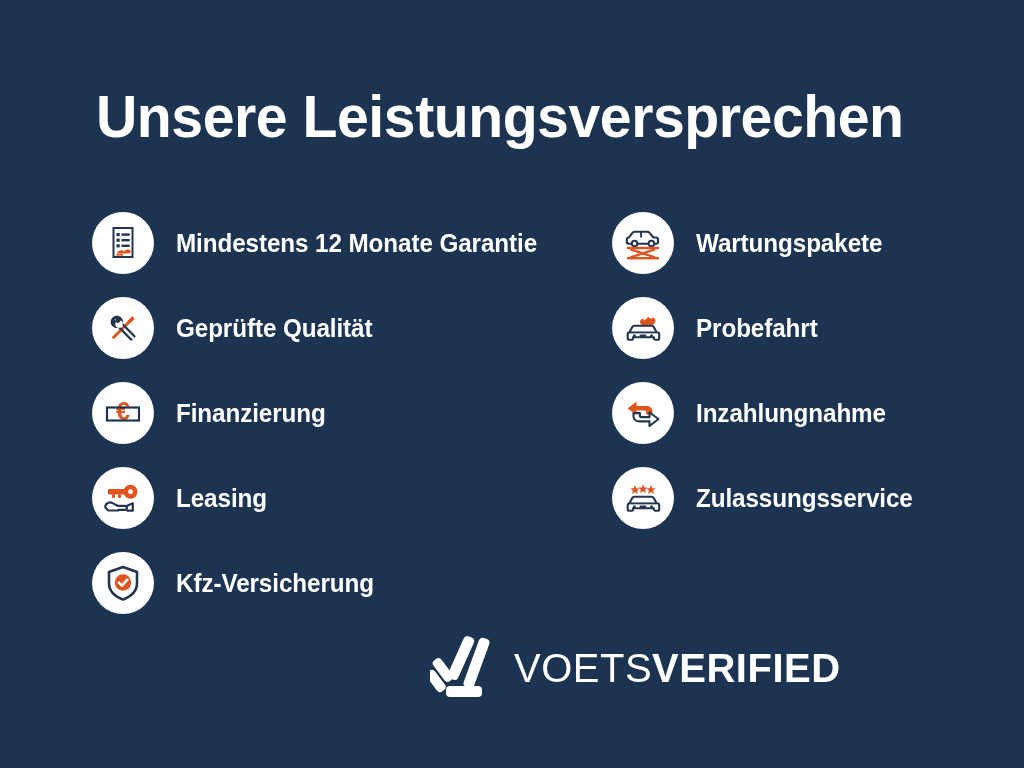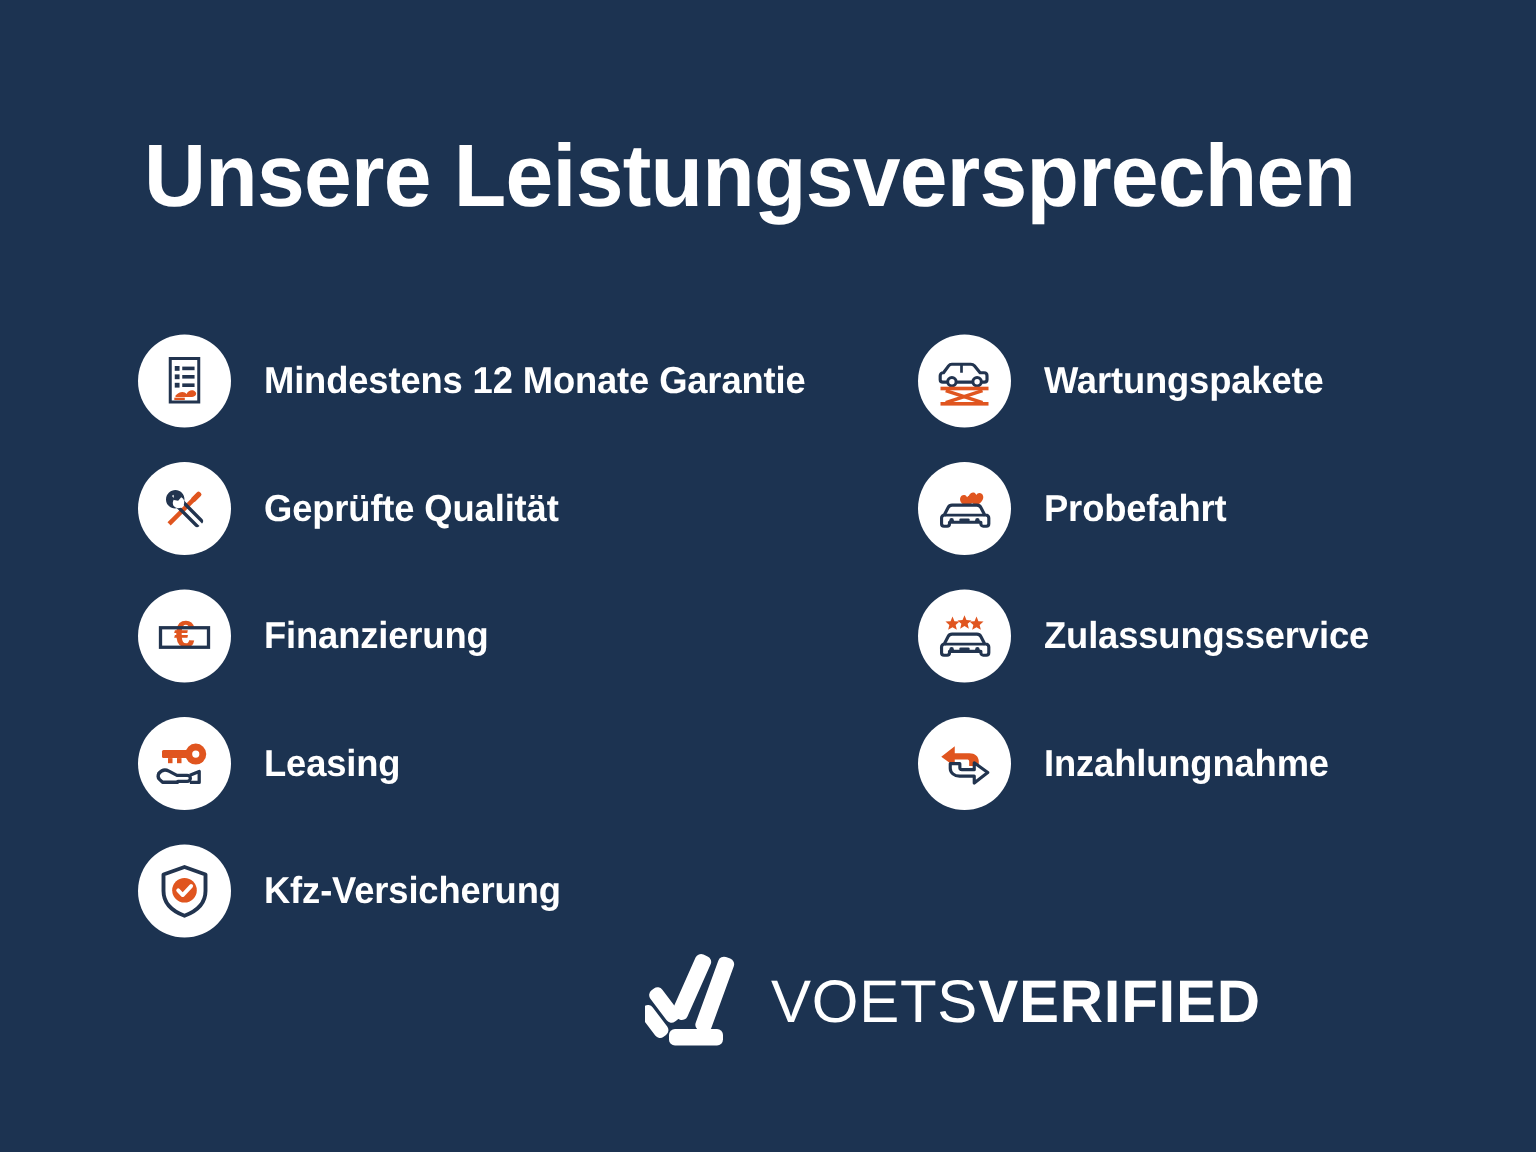--- a/index.html
+++ b/index.html
@@ -43,21 +43,21 @@
     position: absolute;
     top: 0;
   }
   .col-left { left: 92px; width: 500px; }
   .col-right { left: 612px; width: 400px; }
 
   .feature {
     position: relative;
     height: 85px;
     display: flex;
-    align-items: flex-end;
+    align-items: center;
   }
   .icon-circle {
     width: 62px;
     height: 62px;
     border-radius: 50%;
     background: #ffffff;
     flex: 0 0 62px;
     display: flex;
     align-items: center;
     justify-content: center;
@@ -214,43 +214,43 @@
             <circle cx="29.6" cy="27.8" r="1.5" fill="#22344f"></circle>
             <rect x="17.6" y="26.6" width="6.8" height="2.4" rx="0.8" fill="#22344f"></rect>
           </svg>
         </div>
         <div class="feature-label">Probefahrt</div>
       </div>
 
       <div class="feature">
         <div class="icon-circle">
           <svg width="42" height="40" viewBox="0 0 42 40">
+            <path d="M14.5 8.5 v4.6 h9.8 c3.6 0 6.2 2.2 6.2 5.2 v3.3 h-6.4 v-3 c0 -0.8 -0.6 -1.2 -1.4 -1.2 h-8.2 v4.6 L5.5 15.5 Z" fill="#e0551f"></path>
+            <path d="M27.5 33 v-4.6 h-9.8 c-3.6 0 -6.2 -2.2 -6.2 -5.2 v-3.1 h6.4 v2.8 c0 0.8 0.6 1.2 1.4 1.2 h8.2 v-4.6 l9 6.5 z" fill="#ffffff" stroke="#22344f" stroke-width="2.1" stroke-linejoin="round"></path>
+          </svg>
+        </div>
+        <div class="feature-label">Inzahlungnahme</div>
+      </div>
+
+      <div class="feature">
+        <div class="icon-circle">
+          <svg width="42" height="40" viewBox="0 0 42 40">
             <g fill="#e0551f">
               <polygon points="13,7 14.3,10.2 17.7,10.4 15.1,12.6 15.9,15.9 13,14.1 10.1,15.9 10.9,12.6 8.3,10.4 11.7,10.2"></polygon>
               <polygon points="21,6.2 22.3,9.4 25.7,9.6 23.1,11.8 23.9,15.1 21,13.3 18.1,15.1 18.9,11.8 16.3,9.6 19.7,9.4"></polygon>
               <polygon points="29,7 30.3,10.2 33.7,10.4 31.1,12.6 31.9,15.9 29,14.1 26.1,15.9 26.9,12.6 24.3,10.4 27.7,10.2"></polygon>
             </g>
             <path d="M7.5 25.3 l2.6 -5 c0.5 -1 1.5 -1.6 2.6 -1.6 h16.6 c1.1 0 2.1 0.6 2.6 1.6 l2.6 5 h0.6 c1.2 0 2.1 1 2.1 2.1 v3.8 c0 0.9 -0.7 1.6 -1.6 1.6 h-2.1 c-0.9 0 -1.6 -0.7 -1.6 -1.6 v-1 H11 v1 c0 0.9 -0.7 1.6 -1.6 1.6 H7.3 c-0.9 0 -1.6 -0.7 -1.6 -1.6 v-3.8 c0 -1.1 0.9 -2.1 2.1 -2.1 z" fill="#ffffff" stroke="#22344f" stroke-width="2.1" stroke-linejoin="round"></path>
             <line x1="7.9" y1="25.4" x2="34.2" y2="25.4" stroke="#22344f" stroke-width="1.9"></line>
             <circle cx="12.4" cy="28.8" r="1.5" fill="#22344f"></circle>
             <circle cx="29.6" cy="28.8" r="1.5" fill="#22344f"></circle>
             <rect x="17.6" y="27.6" width="6.8" height="2.4" rx="0.8" fill="#22344f"></rect>
           </svg>
         </div>
         <div class="feature-label">Zulassungsservice</div>
-      </div>
-
-      <div class="feature">
-        <div class="icon-circle">
-          <svg width="42" height="40" viewBox="0 0 42 40">
-            <path d="M14.5 8.5 v4.6 h9.8 c3.6 0 6.2 2.2 6.2 5.2 v3.3 h-6.4 v-3 c0 -0.8 -0.6 -1.2 -1.4 -1.2 h-8.2 v4.6 L5.5 15.5 Z" fill="#e0551f"></path>
-            <path d="M27.5 33 v-4.6 h-9.8 c-3.6 0 -6.2 -2.2 -6.2 -5.2 v-3.1 h6.4 v2.8 c0 0.8 0.6 1.2 1.4 1.2 h8.2 v-4.6 l9 6.5 z" fill="#ffffff" stroke="#22344f" stroke-width="2.1" stroke-linejoin="round"></path>
-          </svg>
-        </div>
-        <div class="feature-label">Inzahlungnahme</div>
       </div>
 
     </div>
   </div>
 
   <div class="logo">
     <div class="logo-mark">
       <svg width="62" height="72" viewBox="0 0 62 72">
         <g fill="#ffffff">
           <rect x="25.5" y="3" width="11" height="46" rx="4" transform="rotate(24 31 26)"></rect>

